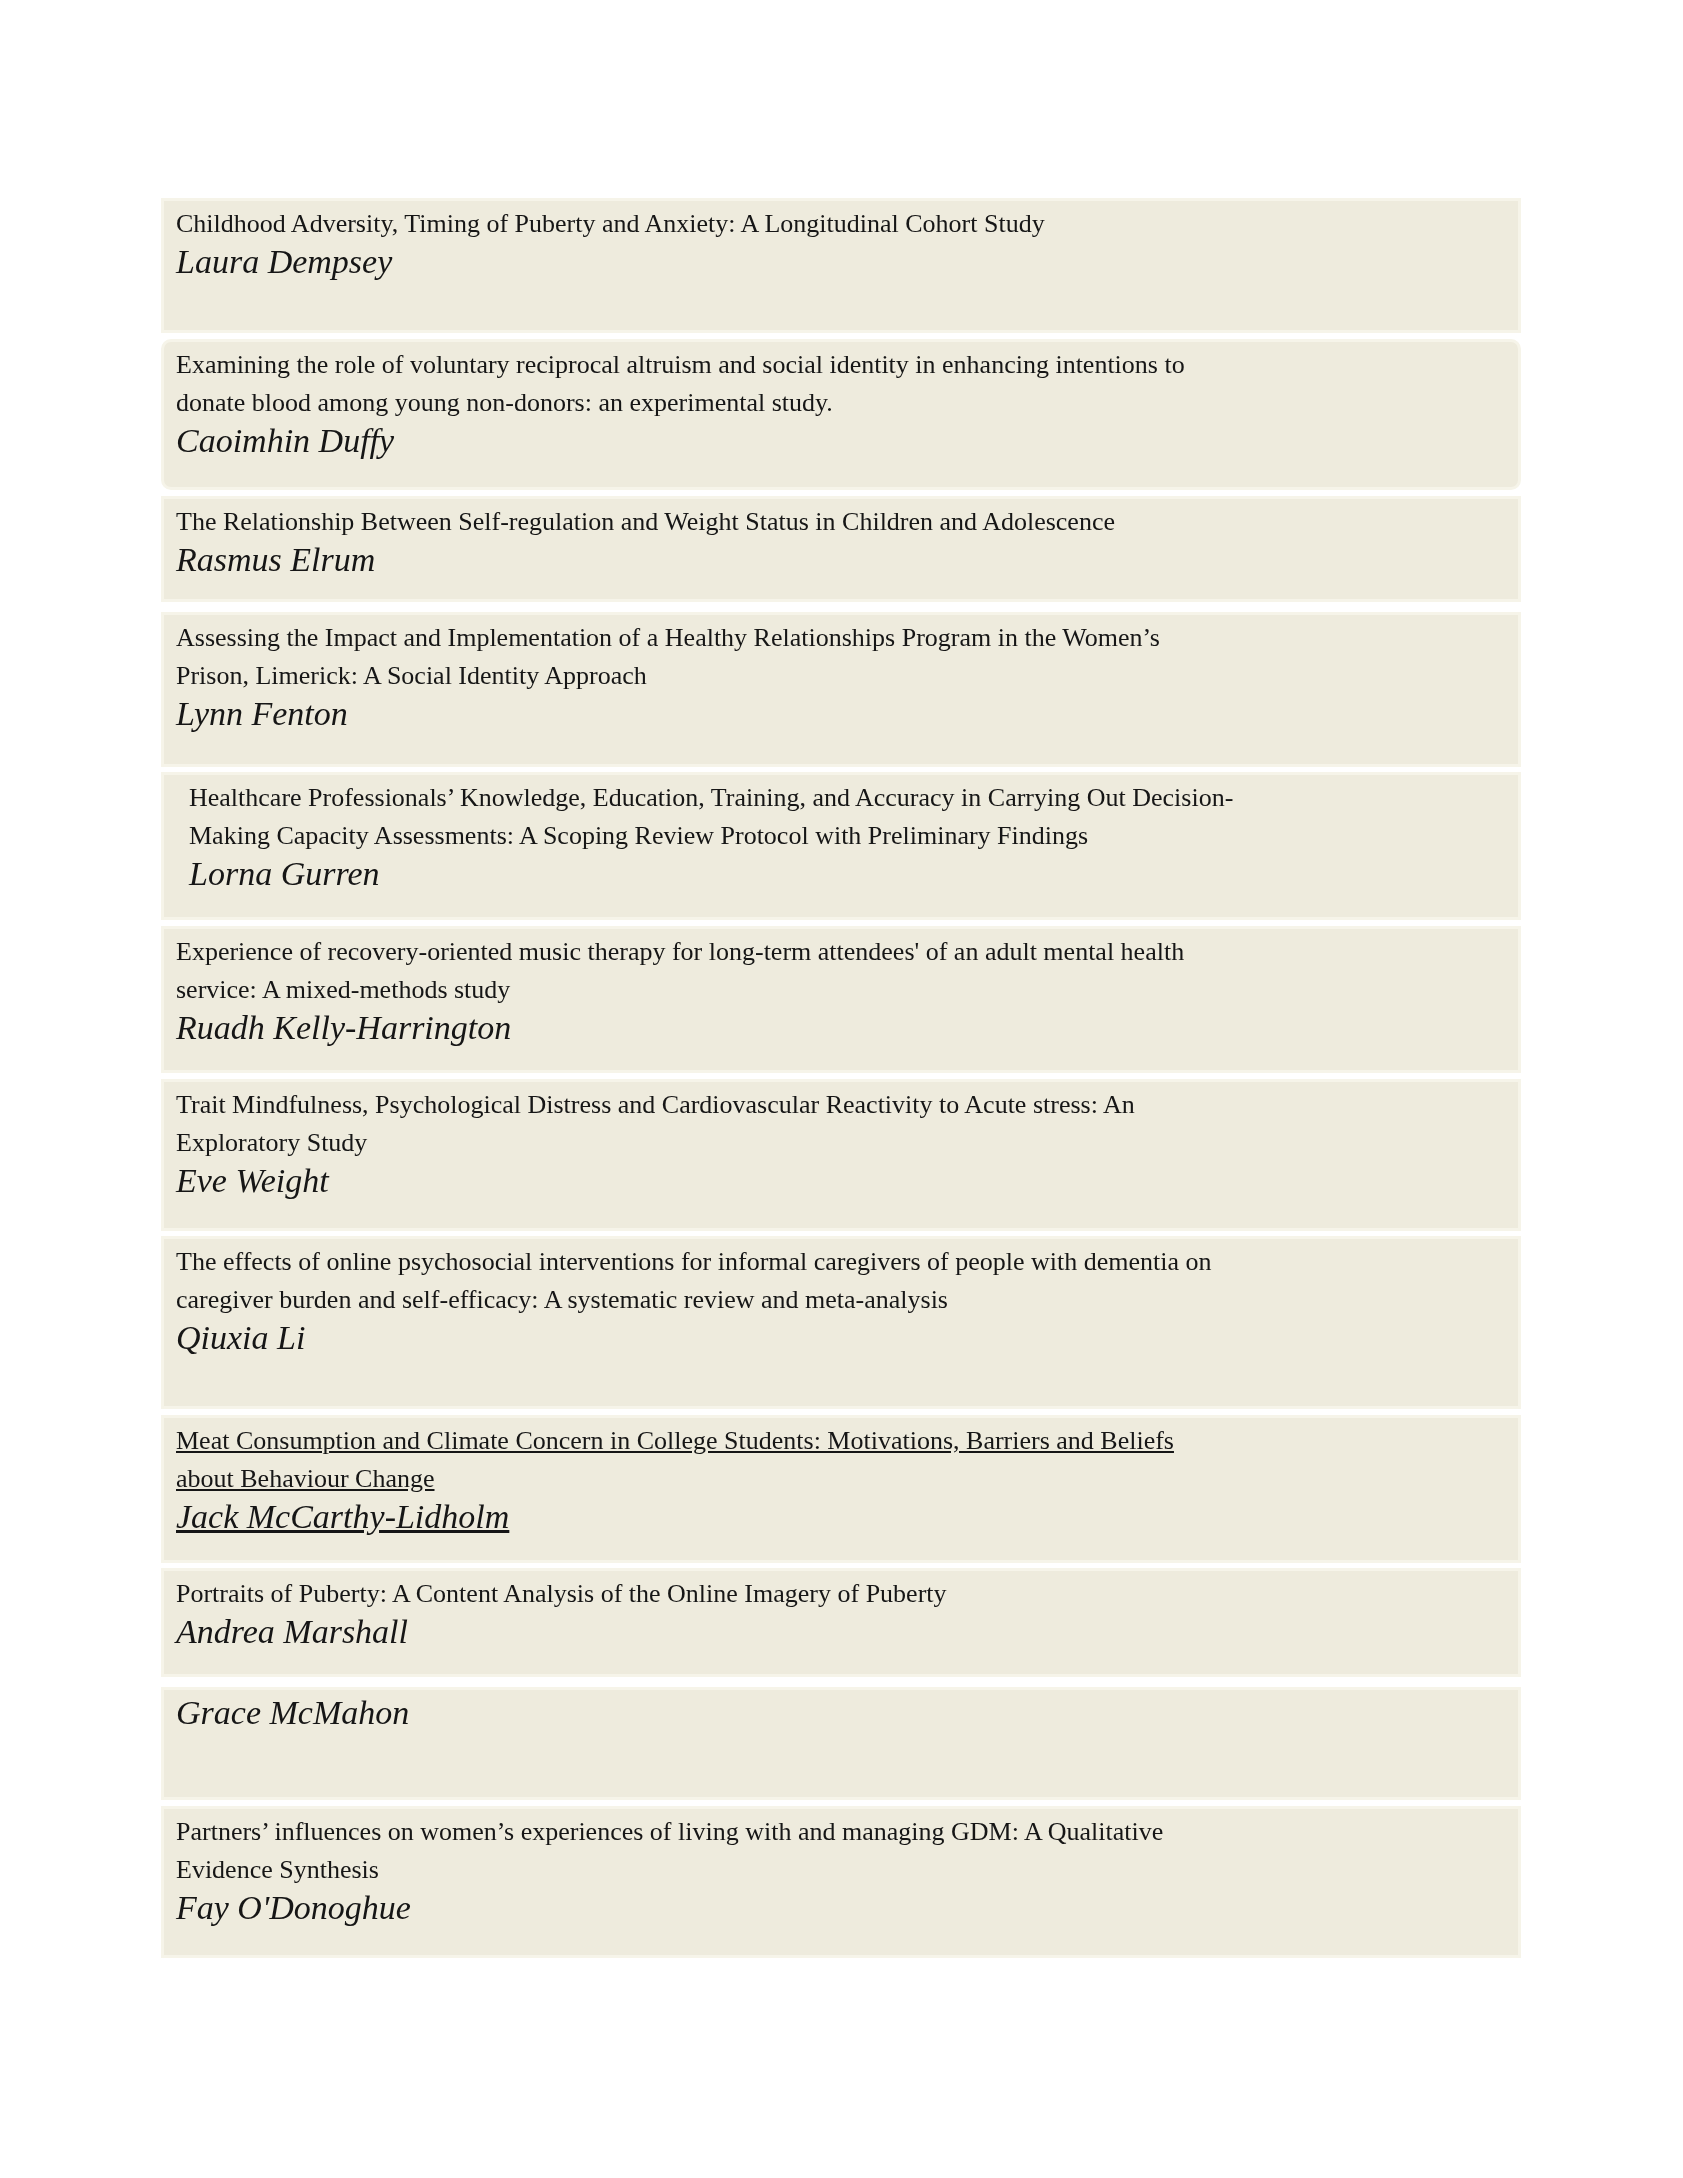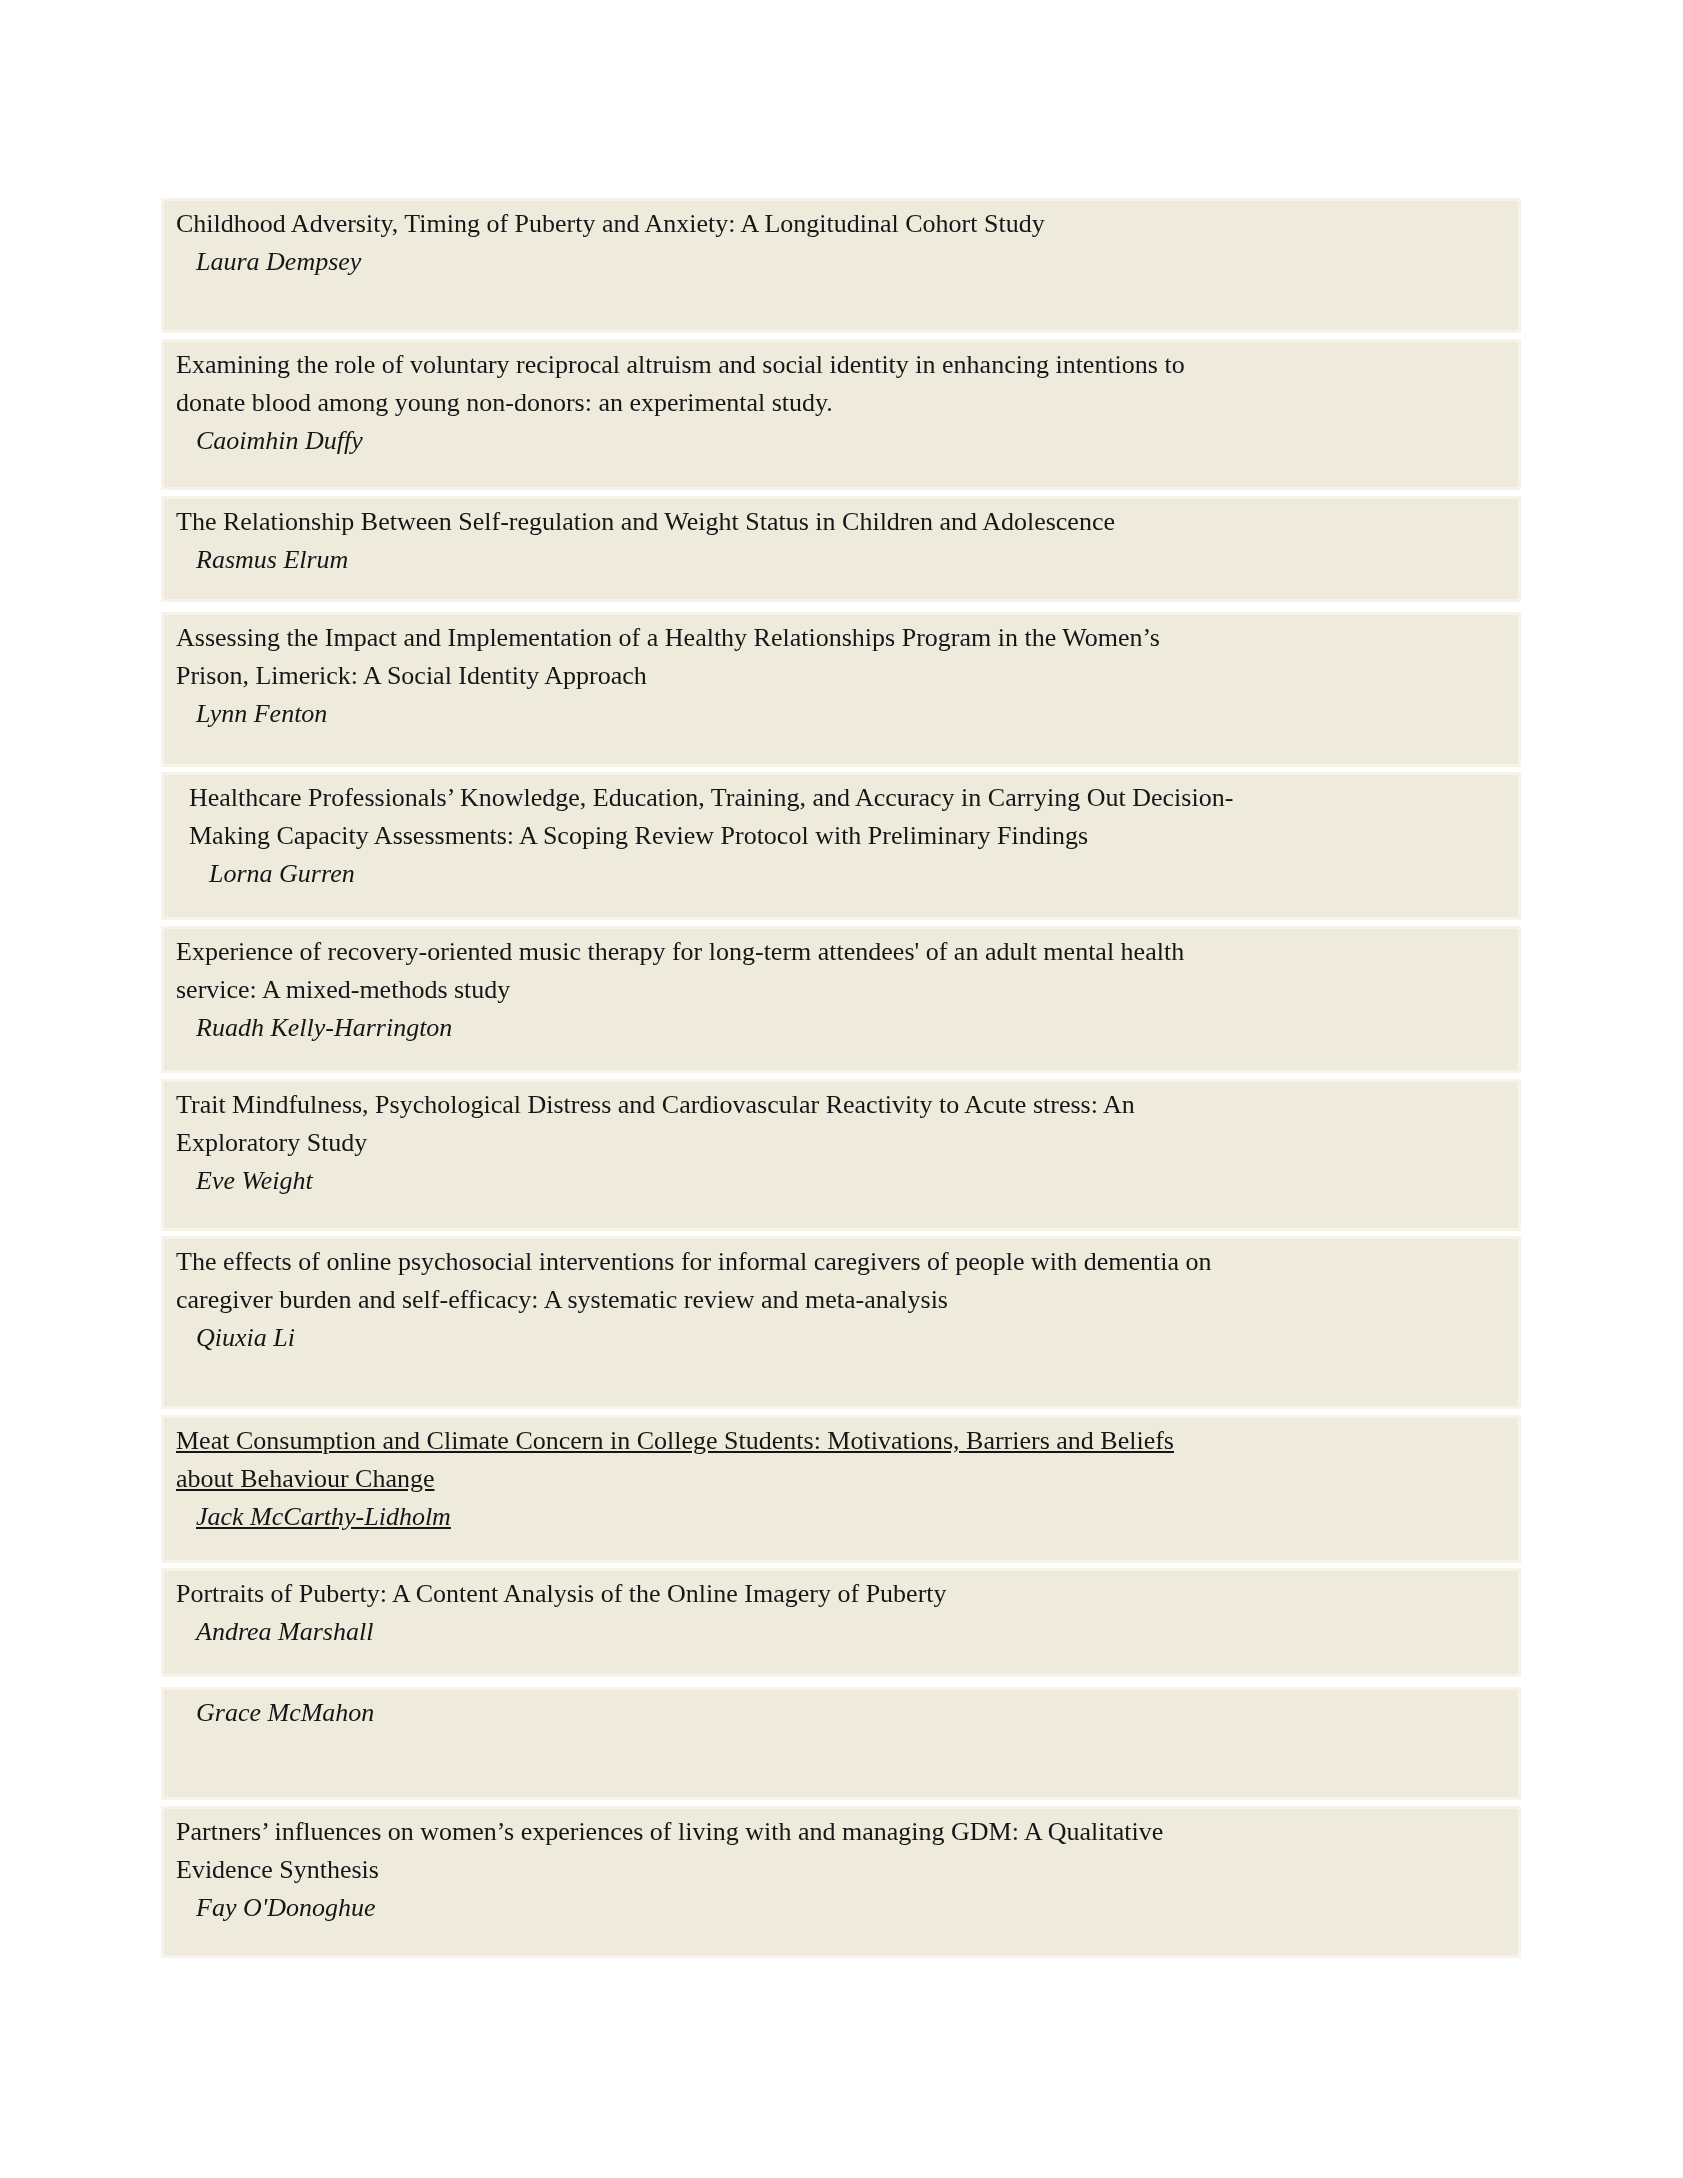--- a/index.html
+++ b/index.html
@@ -27,25 +27,24 @@
     border: 3px solid #F6F4E9;
     padding: 4px 24px 0 12px;
     color: #161616;
   }
   .abstract-title {
     font-size: 26px;
     line-height: 38px;
     white-space: pre-line;
   }
   .abstract-author {
-    font-size: 26px;
+    font-size: 34px;
     line-height: 38px;
     font-style: italic;
     white-space: pre-line;
-    margin-left: 20px;
   }
   .footer-bar {
     position: absolute;
     left: 0;
     top: 2074px;
     width: 1683px;
     height: 104px;
     box-sizing: border-box;
     background: #485C0E;
     border-top: 4px solid #3A4A08;
@@ -66,21 +65,21 @@
 
 <div class="doc-page">
 
   <div class="abstract-list">
 
     <div class="abstract-row" style="height:135px; margin-bottom:6px;">
       <div class="abstract-title">Childhood Adversity, Timing of Puberty and Anxiety: A Longitudinal Cohort Study</div>
       <div class="abstract-author">Laura Dempsey</div>
     </div>
 
-    <div class="abstract-row" style="height:151px; margin-bottom:6px;">
+    <div class="abstract-row" style="height:151px; margin-bottom:6px;border-radius:10px;">
       <div class="abstract-title">Examining the role of voluntary reciprocal altruism and social identity in enhancing intentions to
 donate blood among young non-donors: an experimental study.</div>
       <div class="abstract-author">Caoimhin Duffy</div>
     </div>
 
     <div class="abstract-row" style="height:106px; margin-bottom:10px;">
       <div class="abstract-title">The Relationship Between Self-regulation and Weight Status in Children and Adolescence</div>
       <div class="abstract-author">Rasmus Elrum</div>
     </div>
 

